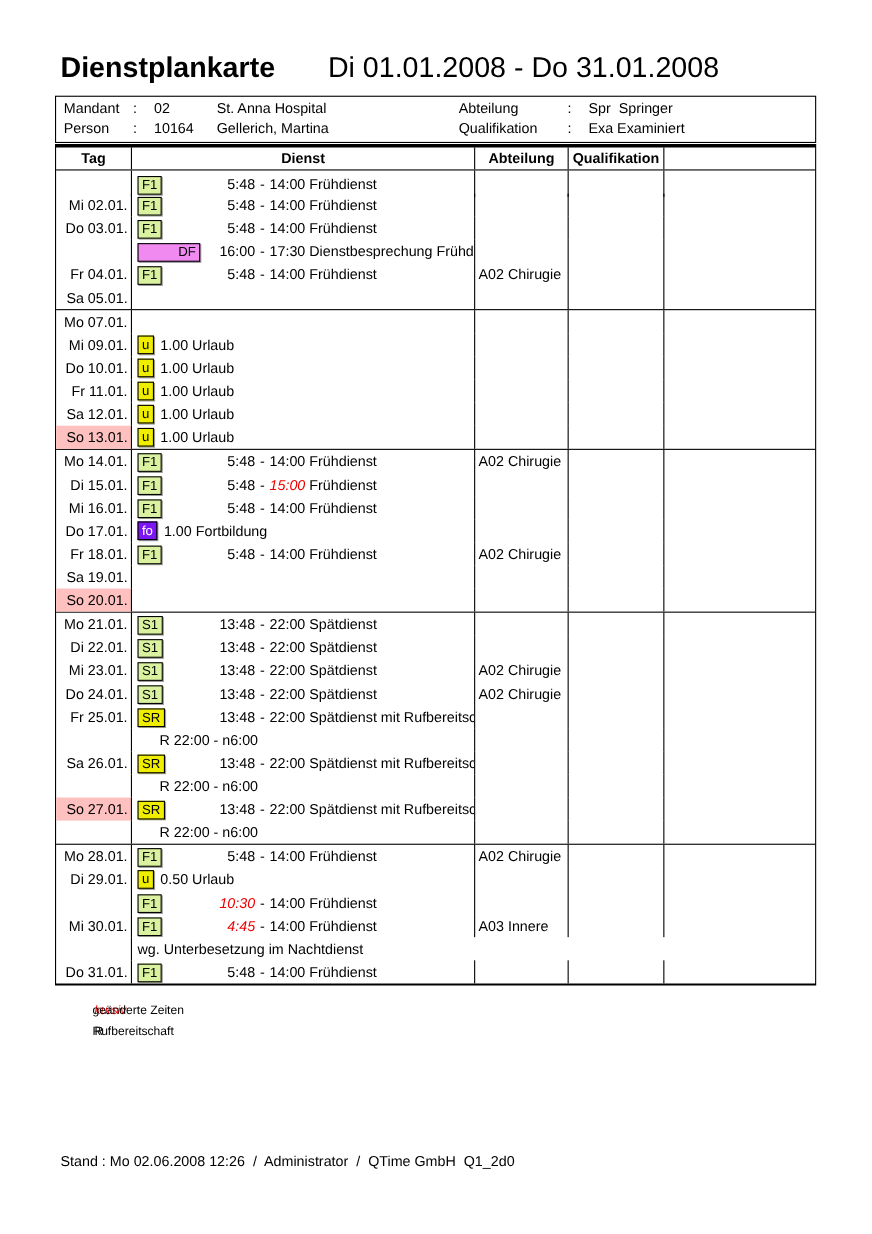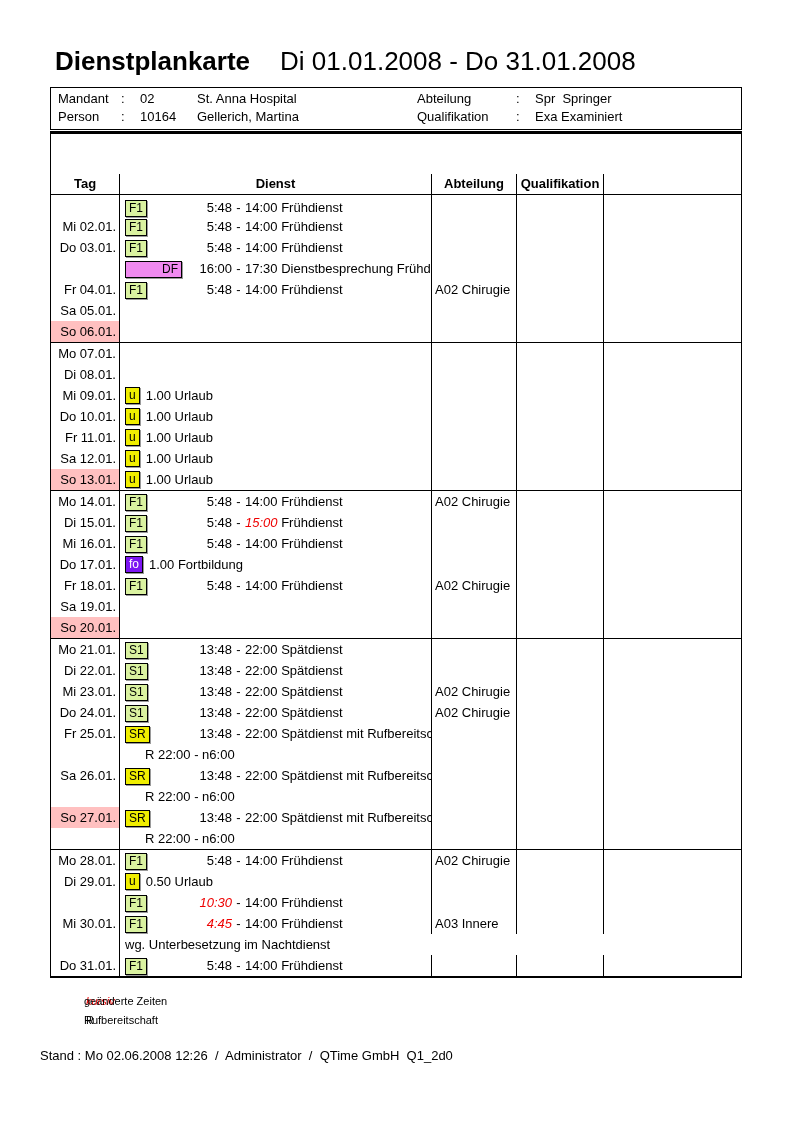--- a/index.html
+++ b/index.html
@@ -1,27 +1,27 @@
 <!DOCTYPE html>
 <html style="--c-holiday: #ff0000; --c-sunday: #ffc0c0; --c-changed: #ee0000;"><head>
 <meta charset="utf-8">
 <style>
   html,body{margin:0;padding:0;background:#fff;}
   body{width:793px;height:1122px;font-family:"Liberation Sans",sans-serif;color:#000;position:relative;overflow:hidden;}
 
   .title{margin:46px 0 0 55px;font-size:26px;line-height:30px;white-space:pre;}
   .title .main{font-weight:bold;letter-spacing:0px;}
-  .title .range{font-weight:normal;margin-left:30px;}
+  .title .range{font-weight:normal;margin-left:48px;}
 
   .info-box{margin:11px 0 0 50px;width:690px;border:1px solid #000;padding:2px 0 3px 0;}
   .info-row{display:grid;grid-template-columns:51px 7px 45px 208px 87px 7px auto;padding-left:7px;font-size:13px;line-height:18px;white-space:pre;gap:12px;}
 
   .dtable{margin:1px 0 0 50px;width:690px;border:1px solid #000;border-top:3px solid #000;border-bottom:2px solid #000;}
   .hrow{display:grid;grid-template-columns:68px 312px 85px 87px 1fr;font-weight:bold;font-size:13px;line-height:20px;border-bottom:1px solid #000;}
-  .hrow .hc{text-align:center;margin-top:40px;}
+  .hrow .hc{text-align:center;}
   .hrow .hc+.hc{border-left:1px solid #000;}
 
   .week+.week{border-top:1px solid #000;}
   .row{display:grid;grid-template-columns:68px 312px 85px 87px 1fr;font-size:13px;line-height:21px;height:21px;}
   .cell{overflow:hidden;white-space:pre;}
   .c-tag{text-align:right;padding-right:3px;}
   .c-dienst,.c-abt,.c-qual,.c-extra{border-left:1px solid #000;}
   .row.no-div .c-abt,.row.no-div .c-qual,.row.no-div .c-extra{border-left:1px solid transparent;}
   .c-dienst{padding-left:5px;display:flex;align-items:center;}
   .c-abt{padding-left:3px;}
@@ -34,21 +34,21 @@
   .t-sep{display:inline-block;width:13px;flex:0 0 13px;text-align:center;}
   .changed{color:var(--c-changed);font-style:italic;}
   .alw-text{margin-left:6px;}
   .r-text{margin-left:20px;}
 
   .legend{margin:14px 0 0 50px;font-size:11px;line-height:19px;}
   .legend-row{display:grid;grid-template-columns:34px auto;}
   .legend-term{text-align:center;white-space:pre;margin-left:36px;}
   .kursiv{color:var(--c-changed);font-style:italic;}
 
-  .stand{position:absolute;left:40px;top:1048px;font-size:13px;white-space:pre;}
+  .stand{position:absolute;left:55px;top:1048px;font-size:13px;white-space:pre;}
 </style>
 </head>
 <body>
 
 <div class="title"><span class="main">Dienstplankarte</span><span class="range">Di 01.01.2008 - Do 31.01.2008</span></div>
 
 <div class="info-box">
   <div class="info-row">
     <span>Mandant</span><span>:</span><span>02</span><span>St. Anna Hospital</span><span>Abteilung</span><span>:</span><span>Spr  Springer</span>
   </div>
@@ -102,38 +102,24 @@
           <div class="cell c-qual"></div>
           <div class="cell c-extra"></div>
         </div>
         <div class="row">
           <div class="cell c-tag">Sa 05.01.</div>
           <div class="cell c-dienst"></div>
           <div class="cell c-abt"></div>
           <div class="cell c-qual"></div>
           <div class="cell c-extra"></div>
         </div>
-        <div class="row">
-          <div class="cell c-tag sunday">So 06.01.</div>
-          <div class="cell c-dienst"></div>
-          <div class="cell c-abt"></div>
-          <div class="cell c-qual"></div>
-          <div class="cell c-extra"></div>
-        </div>
       </div>
       <div class="week">
         <div class="row">
           <div class="cell c-tag">Mo 07.01.</div>
-          <div class="cell c-dienst"></div>
-          <div class="cell c-abt"></div>
-          <div class="cell c-qual"></div>
-          <div class="cell c-extra"></div>
-        </div>
-        <div class="row">
-          <div class="cell c-tag">Di 08.01.</div>
           <div class="cell c-dienst"></div>
           <div class="cell c-abt"></div>
           <div class="cell c-qual"></div>
           <div class="cell c-extra"></div>
         </div>
         <div class="row">
           <div class="cell c-tag">Mi 09.01.</div>
           <div class="cell c-dienst"><span class="badge" style="background: rgb(240, 238, 0);">u</span><span class="alw-text">1.00 Urlaub</span></div>
           <div class="cell c-abt"></div>
           <div class="cell c-qual"></div>

